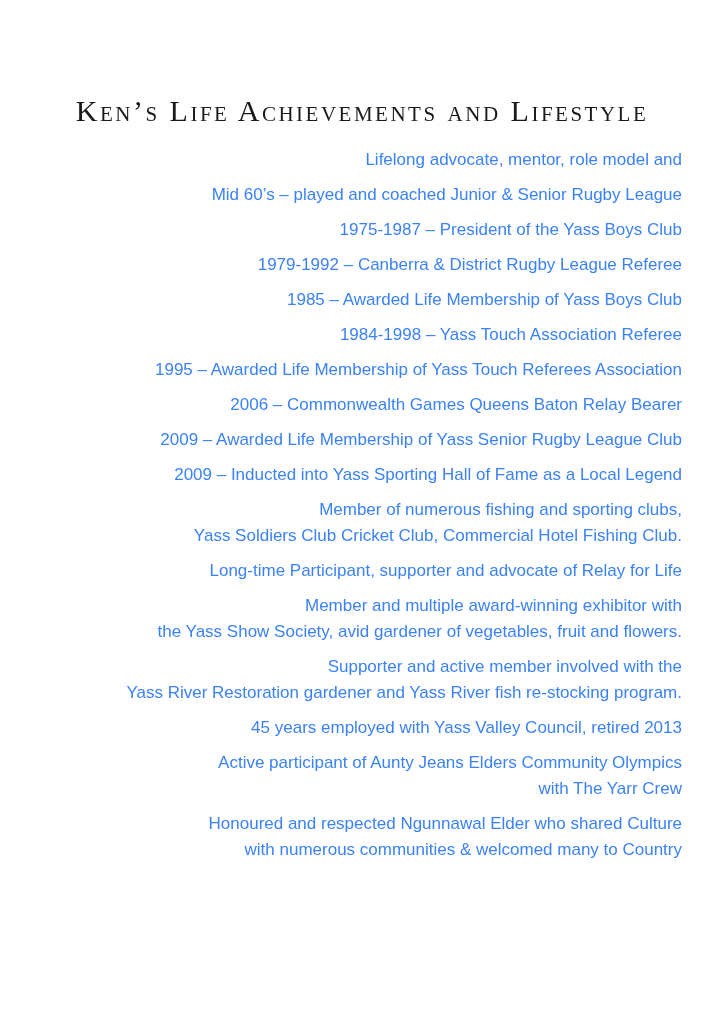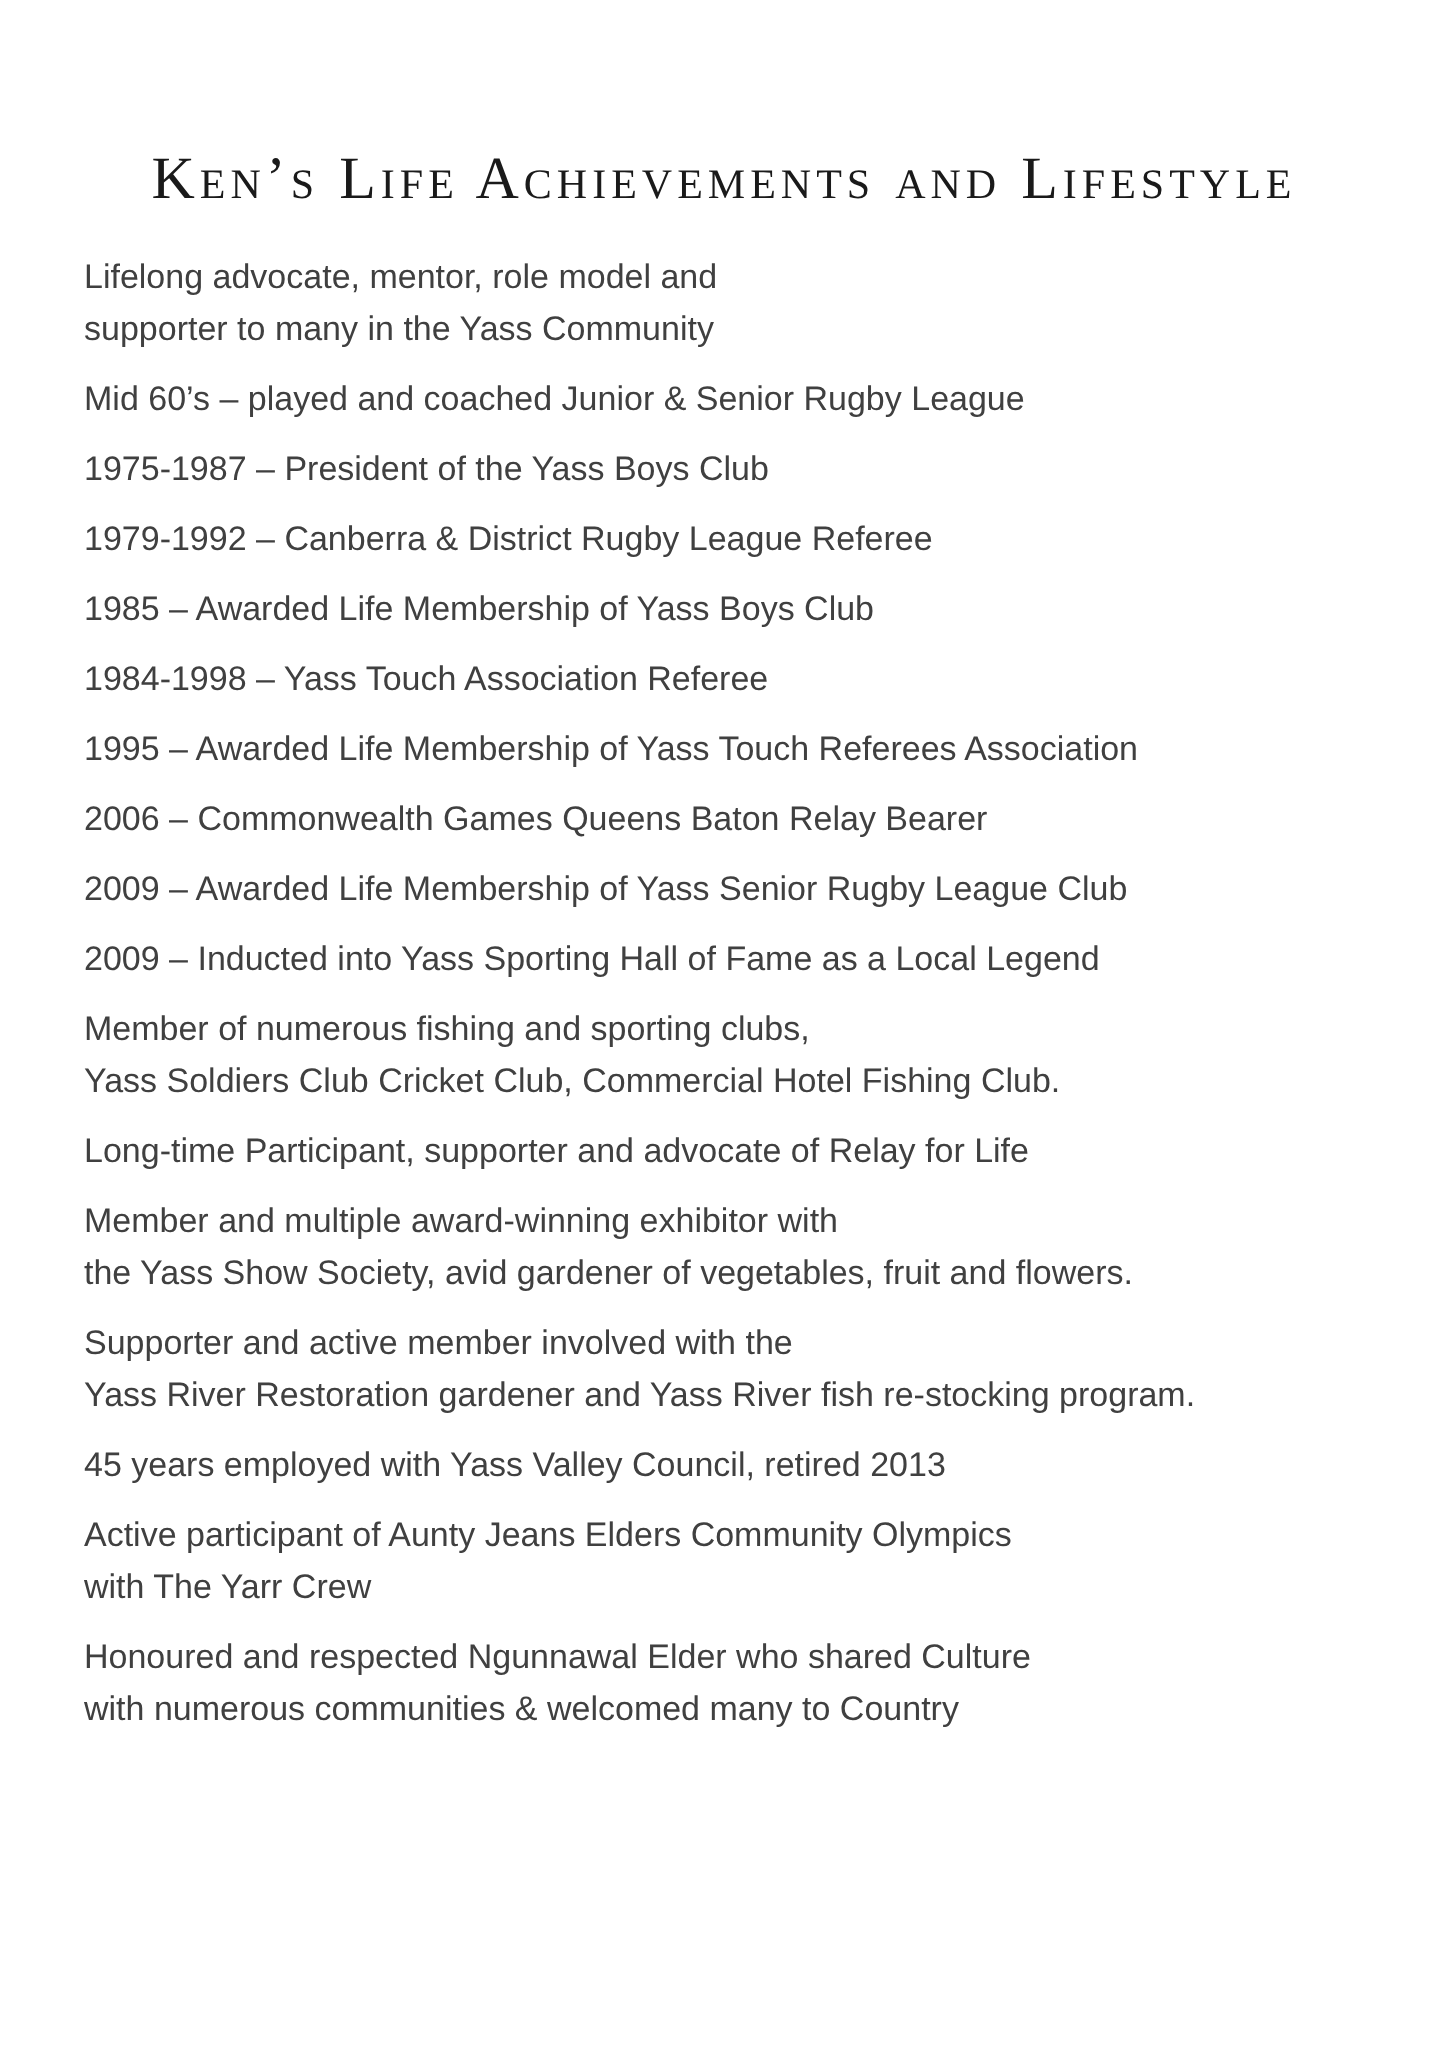--- a/index.html
+++ b/index.html
@@ -9,54 +9,54 @@
   }
   .page {
     position: relative;
     width: 724px;
     height: 1024px;
     margin: 0 auto;
     background: #ffffff;
     color: #1c1c1c;
     overflow: hidden;
     box-sizing: border-box;
-    padding-top: 73px;
+    padding-top: 94px;
   }
   .page-title {
     font-family: "Liberation Serif", serif;
     font-variant: small-caps;
     font-weight: 400;
     font-size: 30px;
     letter-spacing: 2.5px;
     text-align: center;
     color: #1a1a1a;
     margin: 0 0 18px 0;
     line-height: 1.15;
   }
   .achievements {
     width: 640px;
     margin: 0 auto;
     font-family: "Liberation Sans", sans-serif;
     font-size: 17px;
     line-height: 26px;
-    text-align: left;
-    color: #404040;
+    text-align: right;
+    color: #3b82f6;
   }
   .achievements p {
     margin: 9px 0;
   }
 </style>
 </head>
 <body>
 
 <div class="page">
   <h1 class="page-title">Ken’s Life Achievements and Lifestyle</h1>
 
   <div class="achievements">
-      <p><span>Lifelong advocate, mentor, role model and</span><br><span>supporter to many in the Yass Community</span></p>
+      <p><span>Lifelong advocate, mentor, role model and</span><br></p>
       <p><span>Mid 60’s – played and coached Junior &amp; Senior Rugby League</span></p>
       <p><span>1975-1987 – President of the Yass Boys Club</span><br></p>
       <p><span>1979-1992 – Canberra &amp; District Rugby League Referee</span></p>
       <p><span>1985 – Awarded Life Membership of Yass Boys Club</span></p>
       <p><span>1984-1998 – Yass Touch Association Referee</span></p>
       <p><span>1995 – Awarded Life Membership of Yass Touch Referees Association</span></p>
       <p><span>2006 – Commonwealth Games Queens Baton Relay Bearer</span></p>
       <p><span>2009 – Awarded Life Membership of Yass Senior Rugby League Club</span></p>
       <p><span>2009 – Inducted into Yass Sporting Hall of Fame as a Local Legend</span></p>
       <p><span>Member of numerous fishing and sporting clubs,</span><br><span>Yass Soldiers Club Cricket Club, Commercial Hotel Fishing Club.</span></p>

